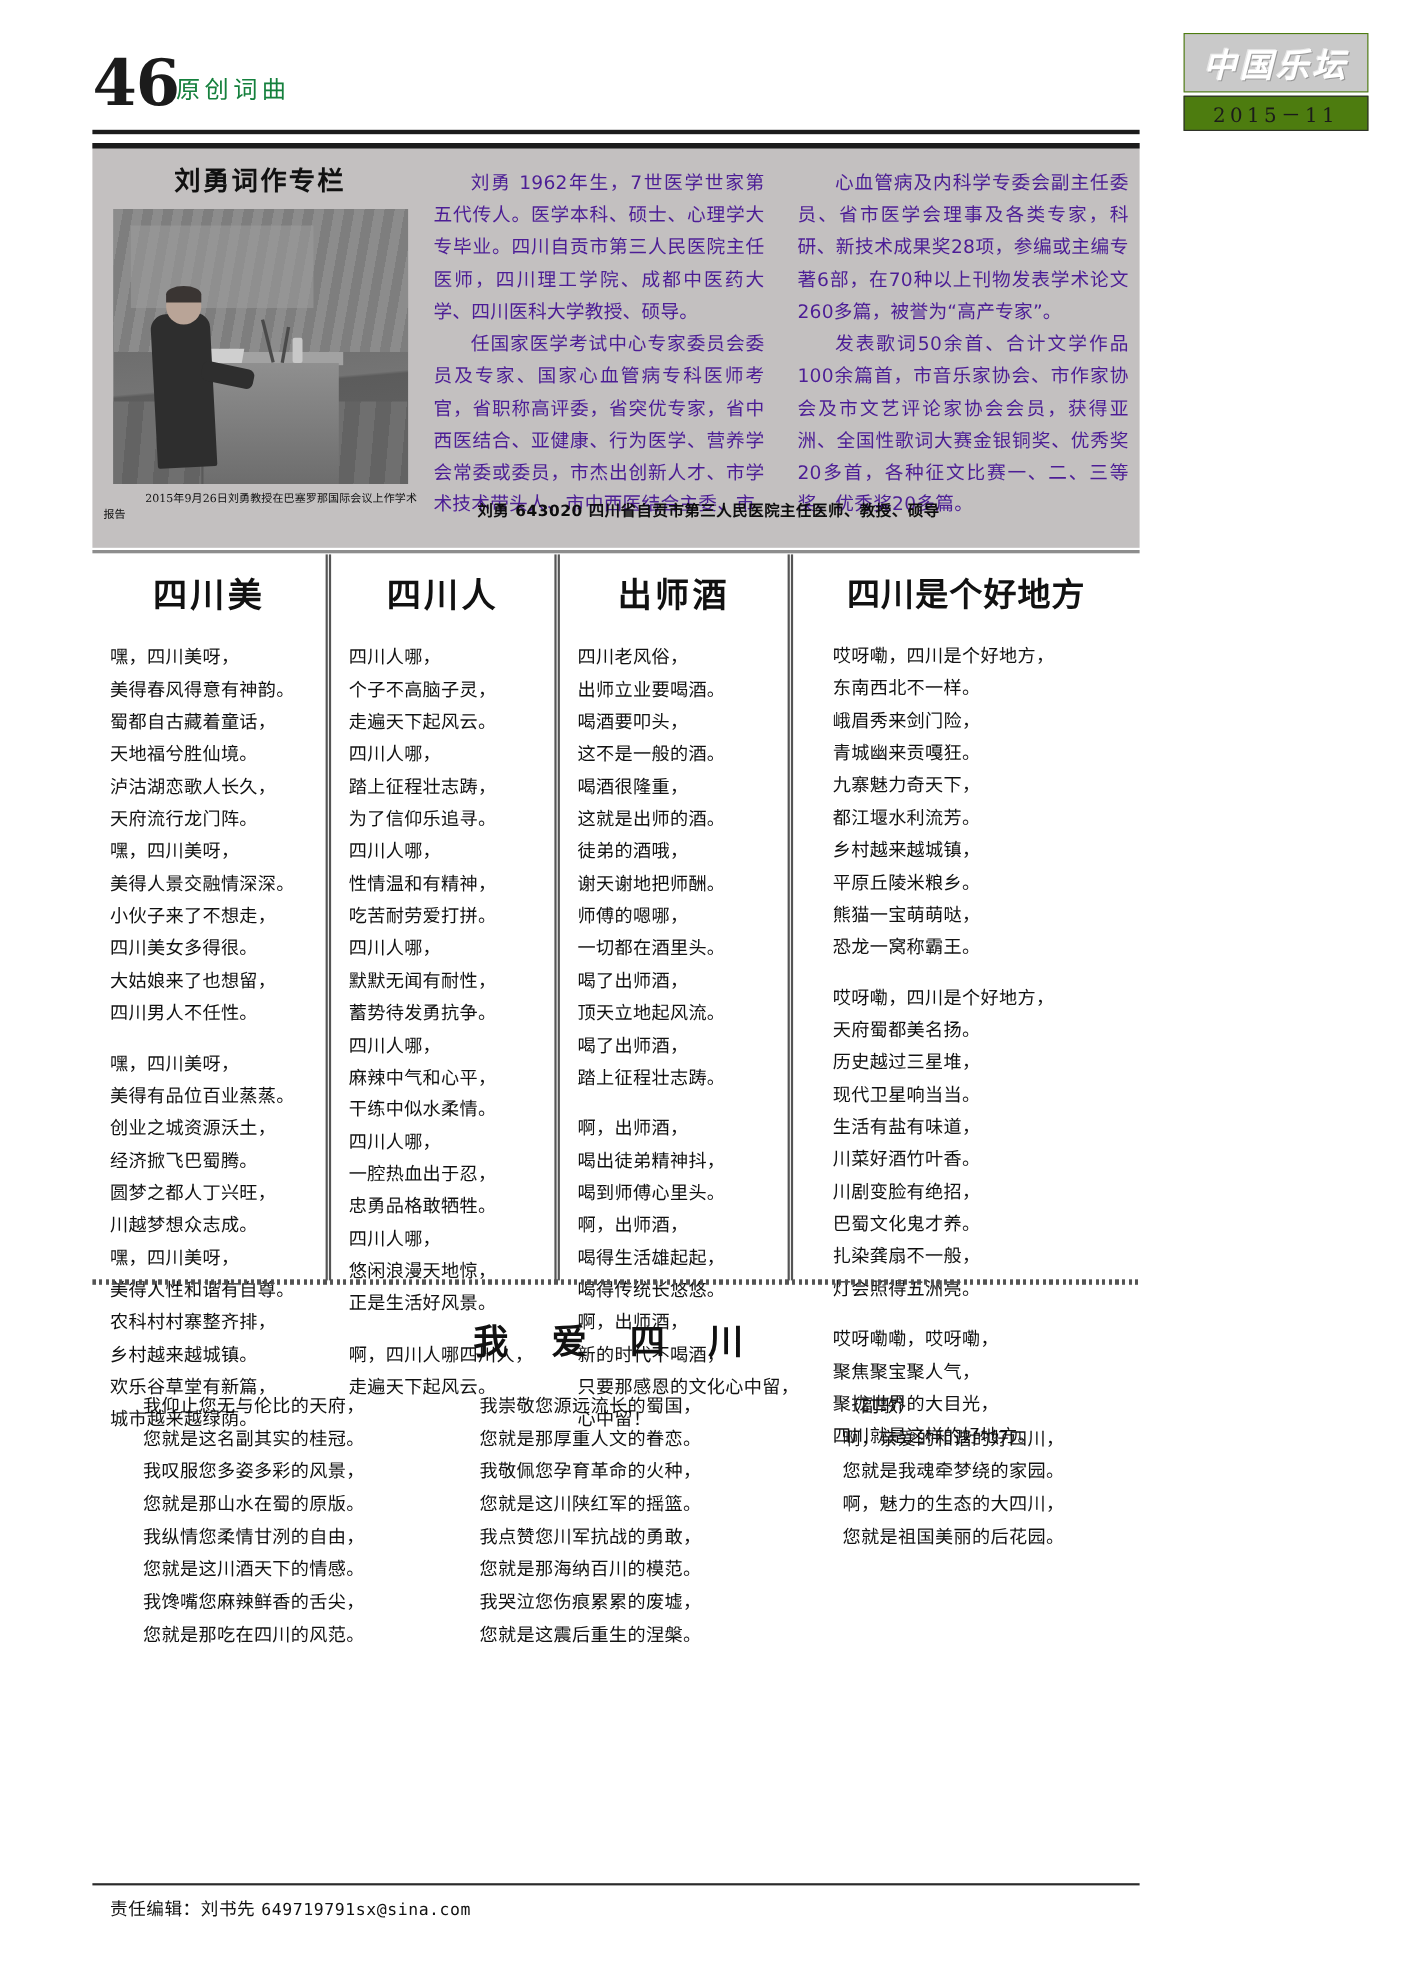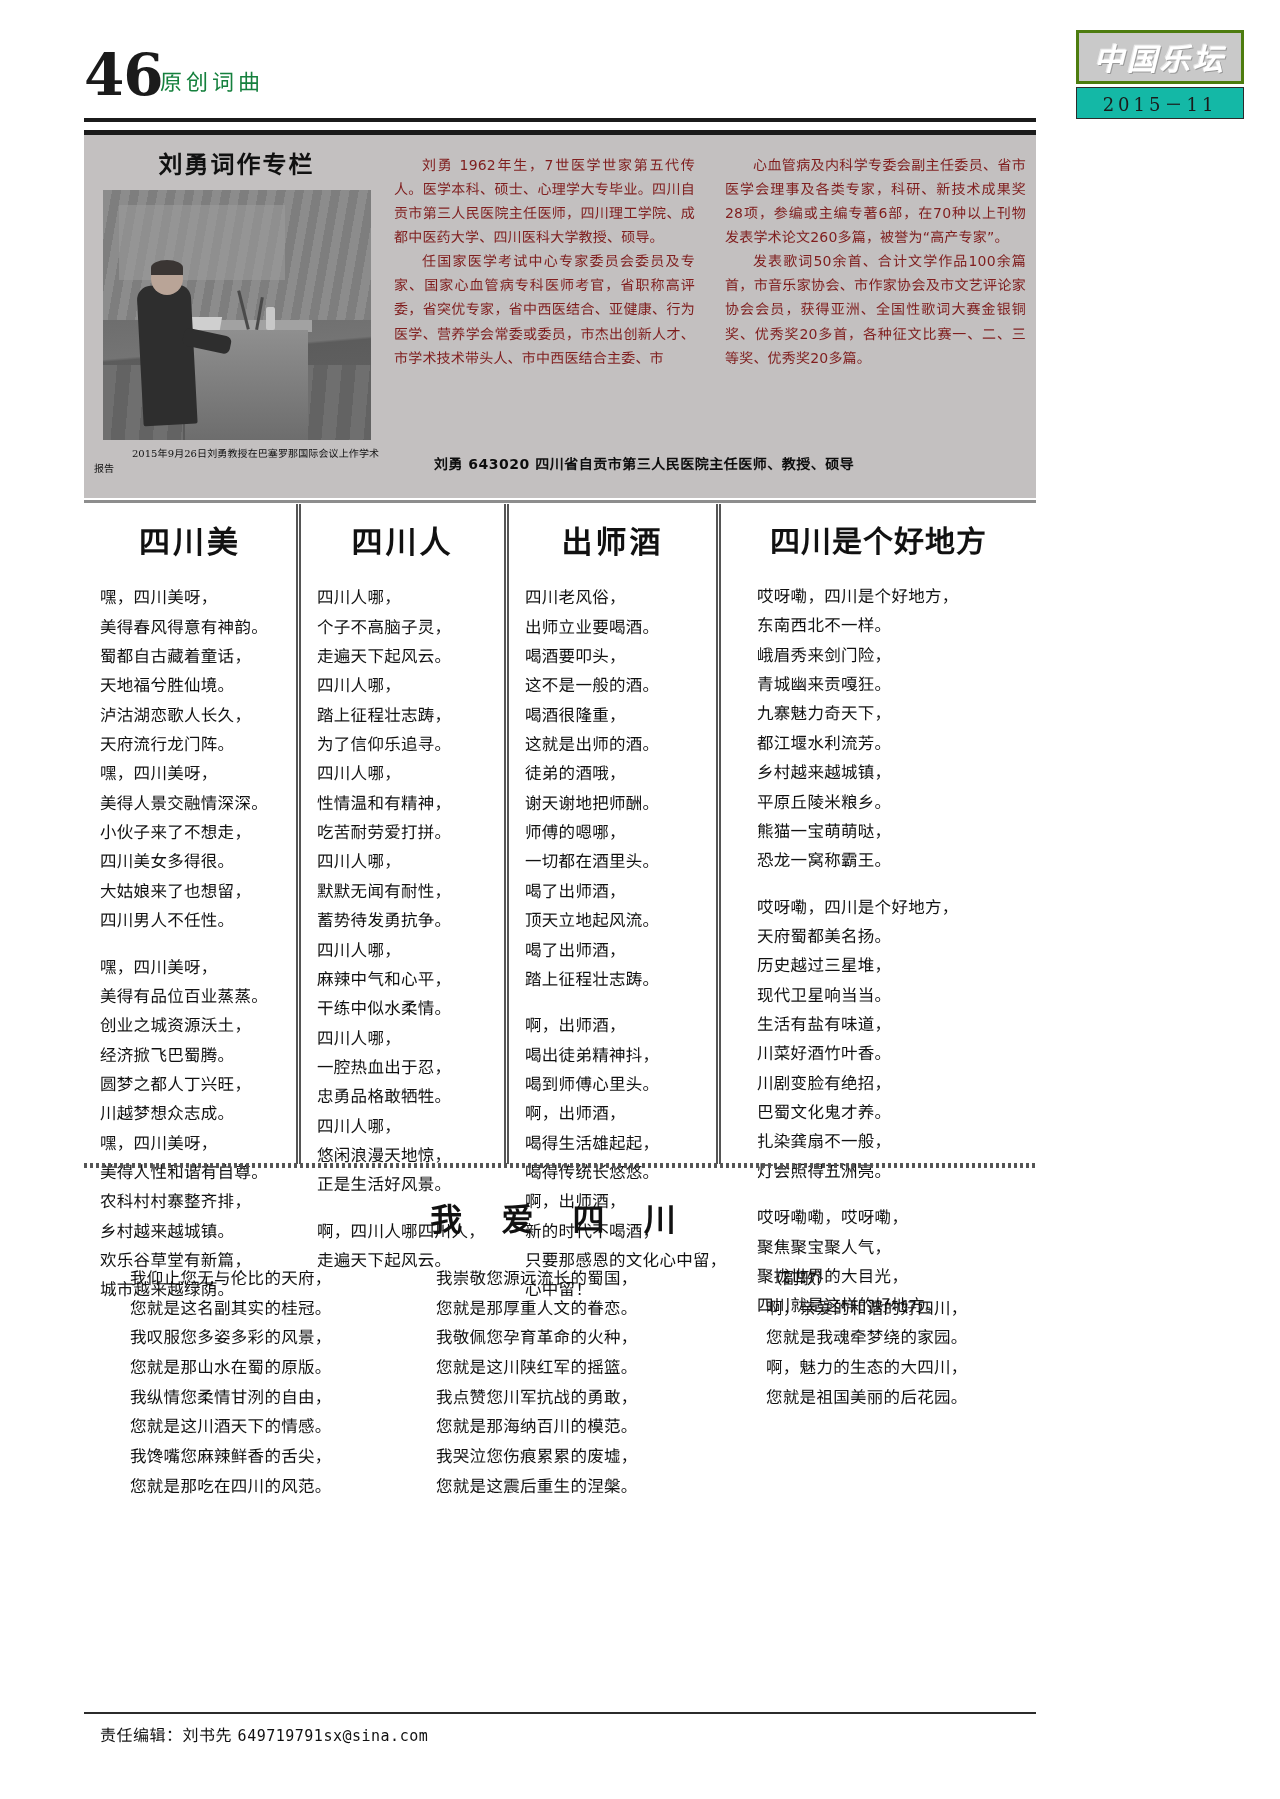--- a/index.html
+++ b/index.html
@@ -25,32 +25,32 @@
     font-family:"DejaVu Serif","Liberation Serif",serif;
     font-size:22px;color:#15803d;letter-spacing:4px;line-height:1;
   }
   .header-rule{
     position:absolute;left:84px;top:118px;width:952px;height:4px;background:#1b1b1b;
   }
   .brand{position:absolute;right:36px;top:30px;width:168px;}
   .brand-logo{
     width:168px;height:54px;background:#c9c9c9;
     display:flex;align-items:center;justify-content:center;
-    border:3px solid #4d7c0f;box-sizing:border-box;
+    border:1px solid #4d7c0f;box-sizing:border-box;
   }
   .brand-logo span{
     font-family:"DejaVu Serif","Liberation Serif",serif;
     font-size:30px;font-weight:700;color:#ffffff;letter-spacing:3px;
     text-shadow:1px 1px 0 #9a9a9a,-1px -1px 0 #e8e8e8;
     font-style:italic;
   }
   .brand-date{
     width:168px;height:32px;margin-top:3px;
     border:1px solid #2b2b2b;box-sizing:border-box;
-    display:flex;align-items:center;justify-content:center;background:#14b8a6;
+    display:flex;align-items:center;justify-content:center;background:#4d7c0f;
   }
   .brand-date span{
     font-family:"DejaVu Serif","Liberation Serif",serif;
     font-size:18px;color:#1b1b1b;letter-spacing:4px;
   }
 
   
   .bio{
     position:absolute;left:84px;top:130px;width:952px;height:368px;
     background:#c3c0c0;box-sizing:border-box;
@@ -94,21 +94,21 @@
     font-size:10px;color:#111;line-height:1.55;text-align:justify;
     text-indent:38px;
   }
 
   .bio-cols{position:absolute;left:310px;top:18px;width:632px;
     display:flex;gap:30px;}
   .bio-col{width:301px;}
   .bio-col p{
     margin:0 0 0 0;
     font-family:"DejaVu Sans","Liberation Sans",sans-serif;
-    font-size:14px;line-height:1.72;color:#7f1d1d;
+    font-size:17px;line-height:1.72;color:#4c1d95;
     text-align:justify;text-indent:2em;letter-spacing:.2px;
   }
   .contact{
     position:absolute;left:350px;top:318px;width:600px;
     font-family:"DejaVu Sans","Liberation Sans",sans-serif;
     font-size:14px;font-weight:700;color:#0d0d0d;letter-spacing:.5px;
   }
 
   
   .songs{

